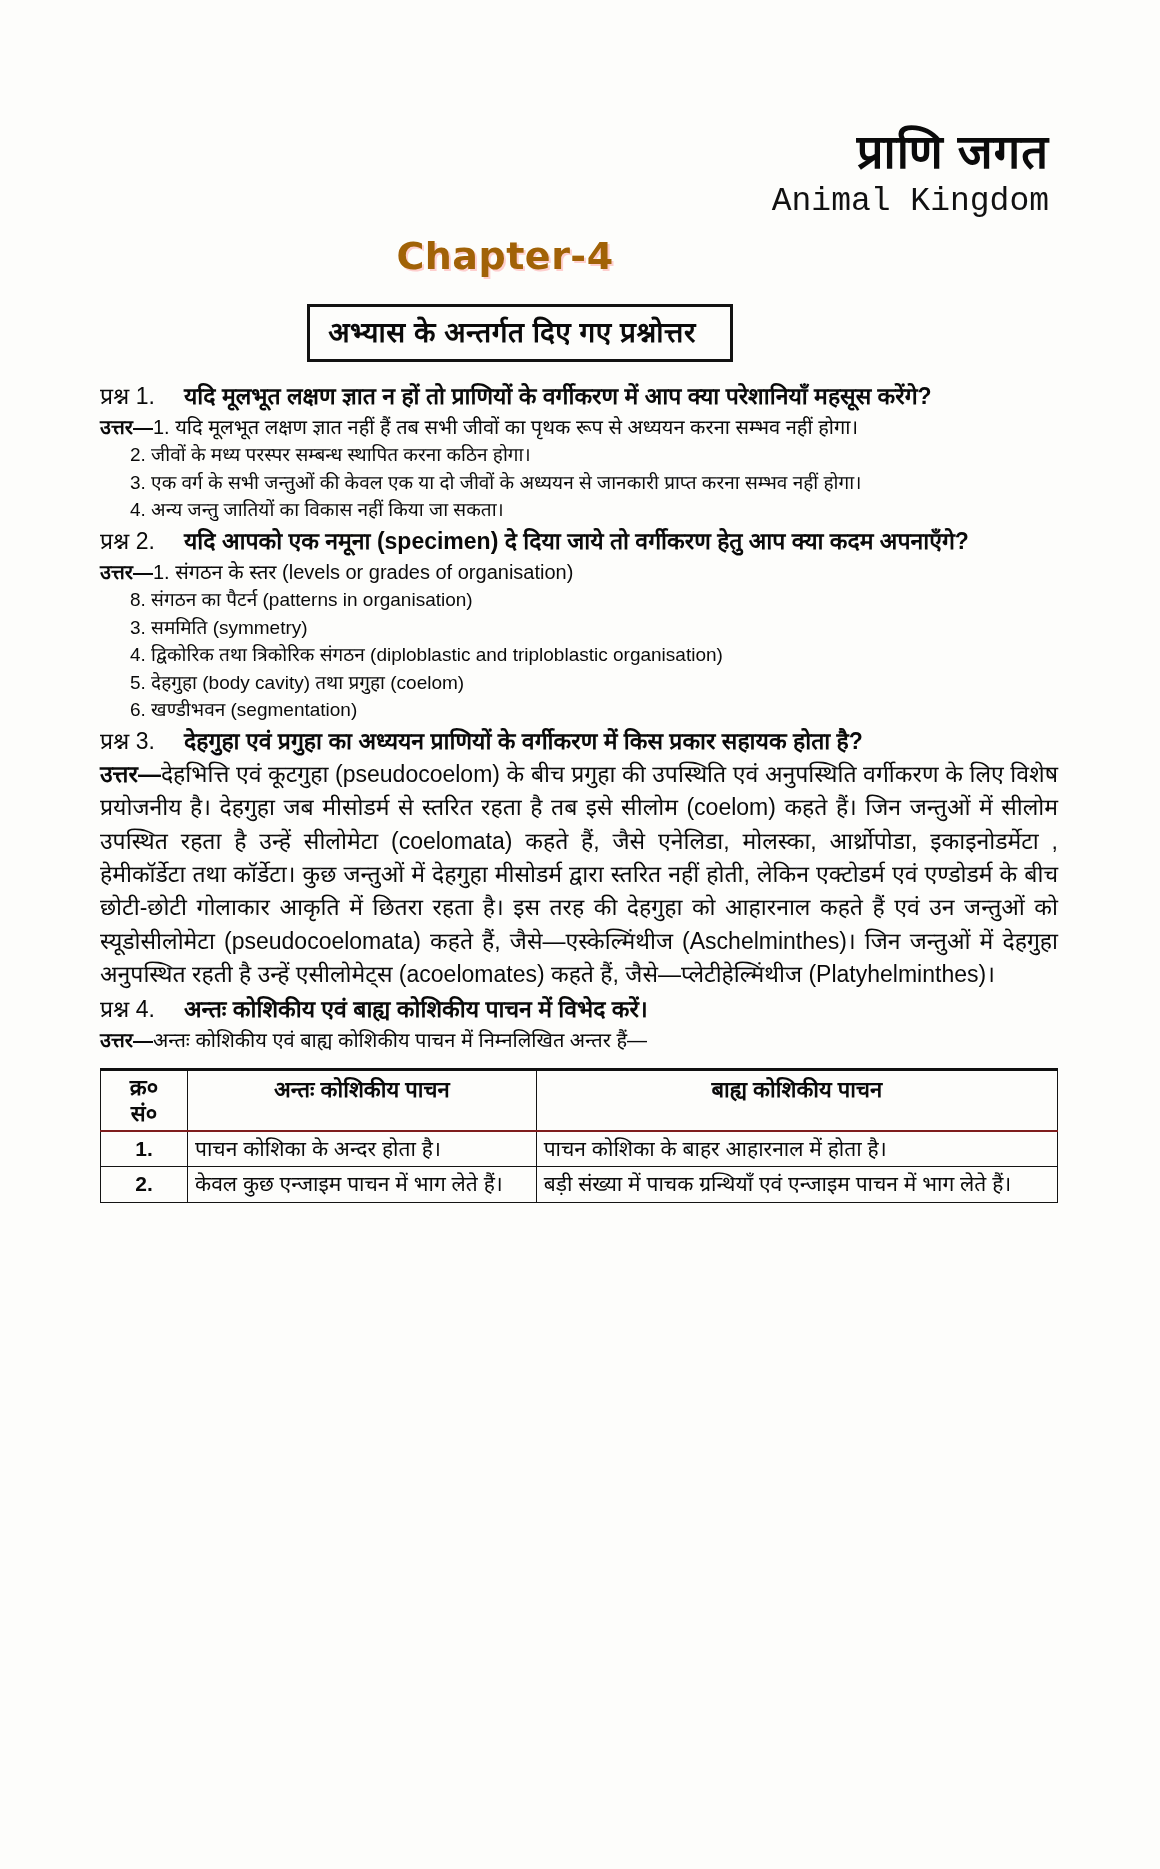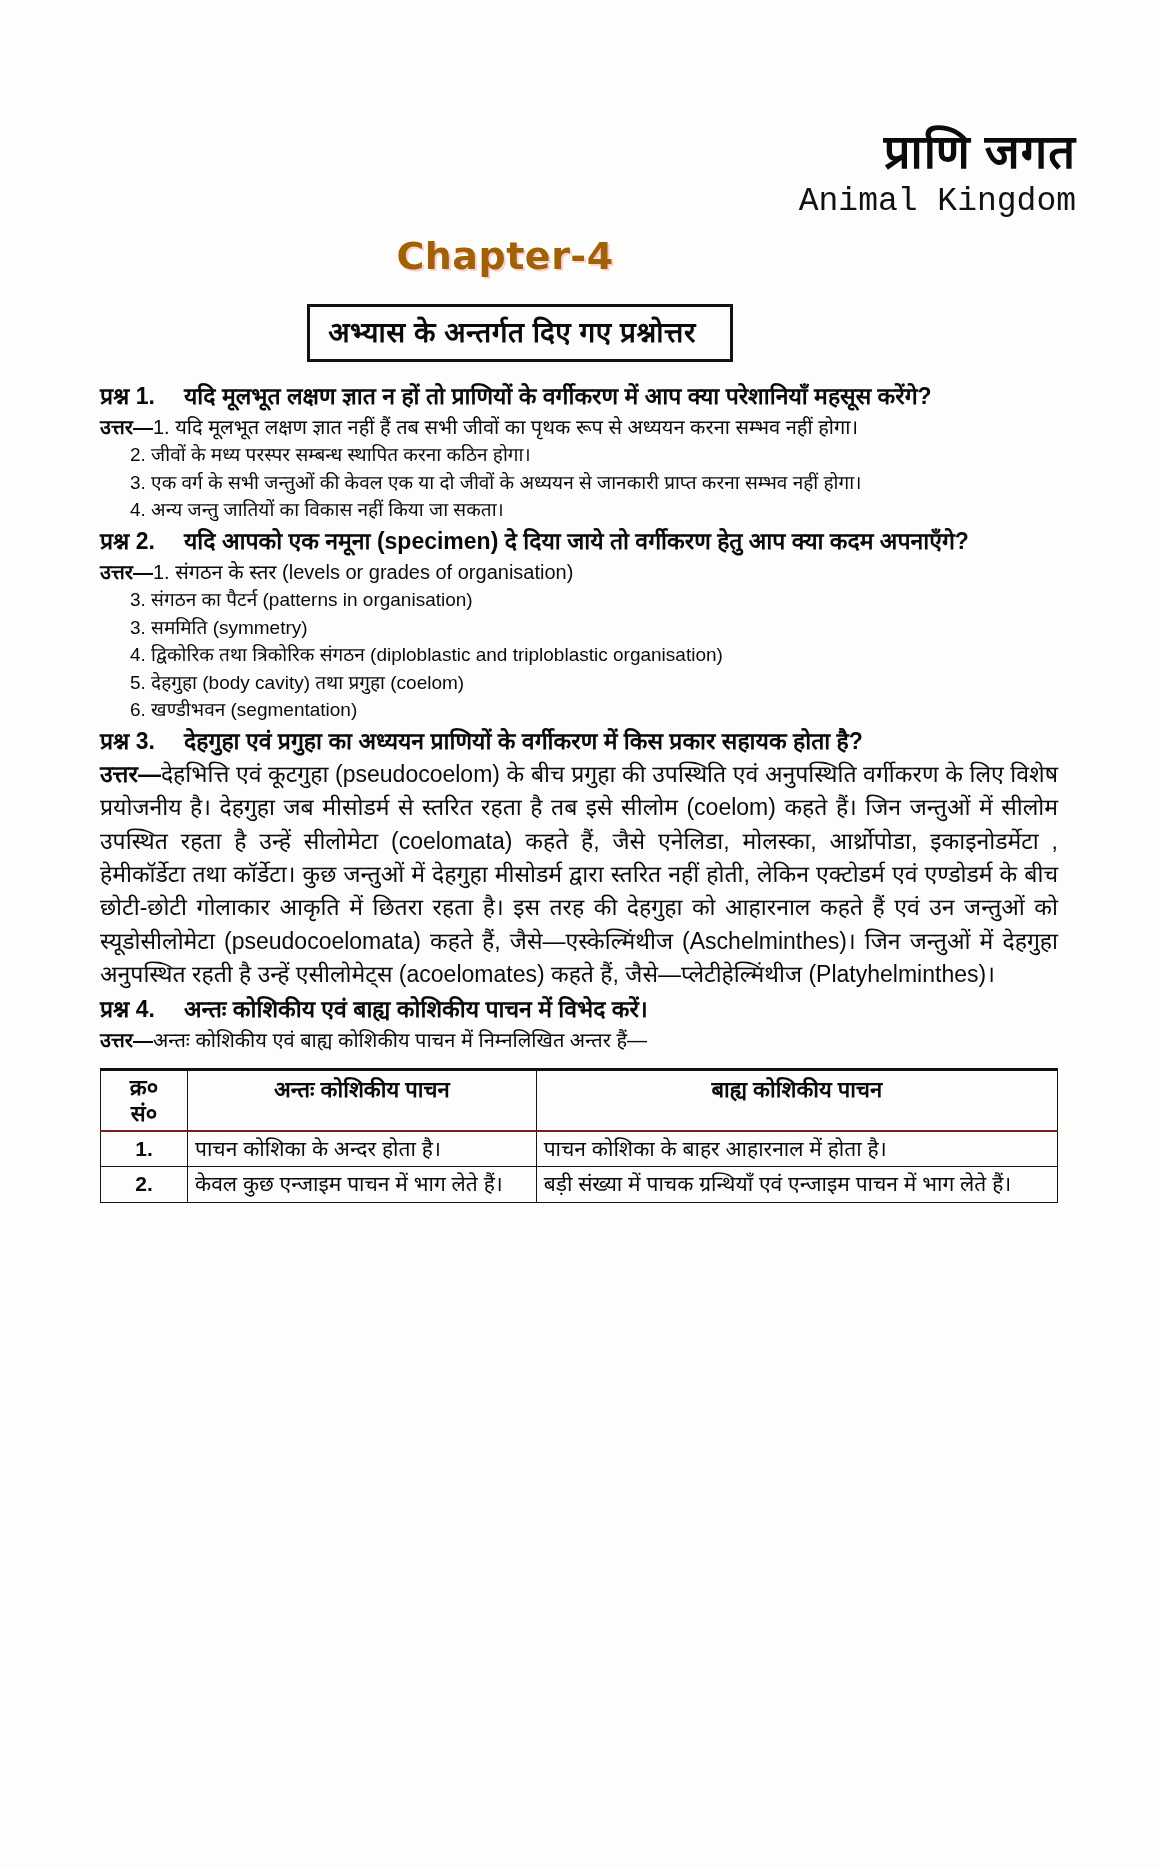--- a/index.html
+++ b/index.html
@@ -19,21 +19,21 @@
     position: relative;
     width: 1160px;
     height: 1869px;
     padding: 0;
     box-sizing: border-box;
     background: #fdfdfb;
   }
   
   .header-block {
     padding-top: 128px;
-    padding-right: 84px;
+    padding-right: 111px;
     text-align: right;
   }
   .title-hi {
     font-family: "Liberation Sans", "DejaVu Sans", sans-serif;
     font-weight: bold;
     font-size: 47px;
     line-height: 1.0;
     letter-spacing: 1px;
     color: #0b0b0b;
   }
@@ -89,21 +89,21 @@
     font-weight: bold;
     font-size: 23px;
     line-height: 1.42;
     text-indent: 0;
     padding-left: 84px;
   }
   .q-line .q-label {
     display: inline-block;
     width: 84px;
     margin-left: -84px;
-    font-weight: bold;
+    font-weight: normal;
   }
   .a-line {
     font-family: Liberation Sans, sans-serif;
     font-size: 20px;
     line-height: 1.42;
     padding-left: 34px;
   }
   .a-line .a-label {
     display: inline-block;
     margin-left: -34px;
@@ -183,21 +183,21 @@
       <div class="list-item">4. अन्य जन्तु जातियों का विकास नहीं किया जा सकता।</div>
     </div>
 
     <div class="q-block">
       <div class="q-line">
         <span class="q-label">प्रश्न 2.</span><span>यदि आपको एक नमूना (specimen) दे दिया जाये तो वर्गीकरण हेतु आप क्या कदम अपनाएँगे?</span>
       </div>
       <div class="a-line">
         <span class="a-label">उत्तर—</span><span>1. संगठन के स्तर (levels or grades of organisation)</span>
       </div>
-      <div class="list-item">3. संगठन का पैटर्न (patterns in organisation)</div>
+      <div class="list-item">8. संगठन का पैटर्न (patterns in organisation)</div>
       <div class="list-item">3. सममिति (symmetry)</div>
       <div class="list-item">4. द्विकोरिक तथा त्रिकोरिक संगठन (diploblastic and triploblastic organisation)</div>
       <div class="list-item">5. देहगुहा (body cavity) तथा प्रगुहा (coelom)</div>
       <div class="list-item">6. खण्डीभवन (segmentation)</div>
     </div>
 
     <div class="q-block">
       <div class="q-line">
         <span class="q-label">प्रश्न 3.</span><span>देहगुहा एवं प्रगुहा का अध्ययन प्राणियों के वर्गीकरण में किस प्रकार सहायक होता है?</span>
       </div>

